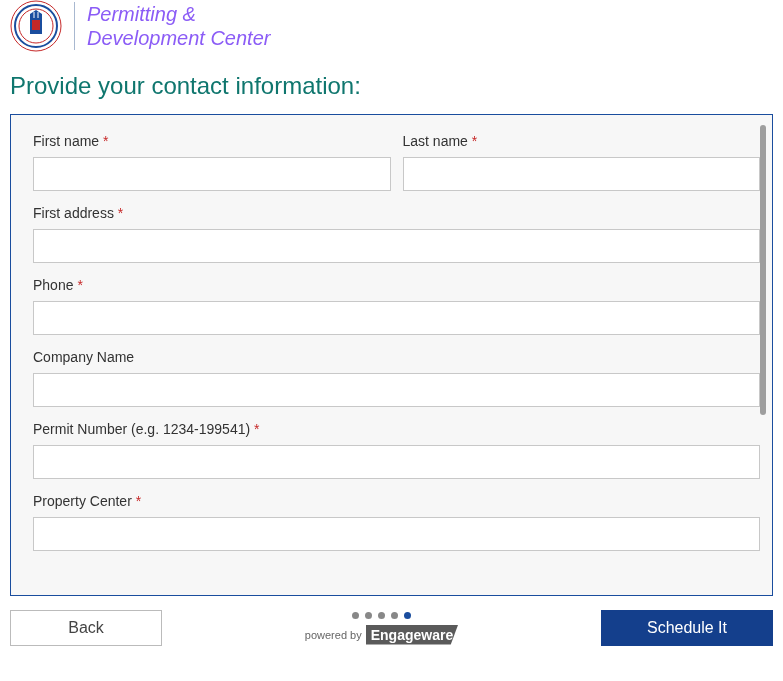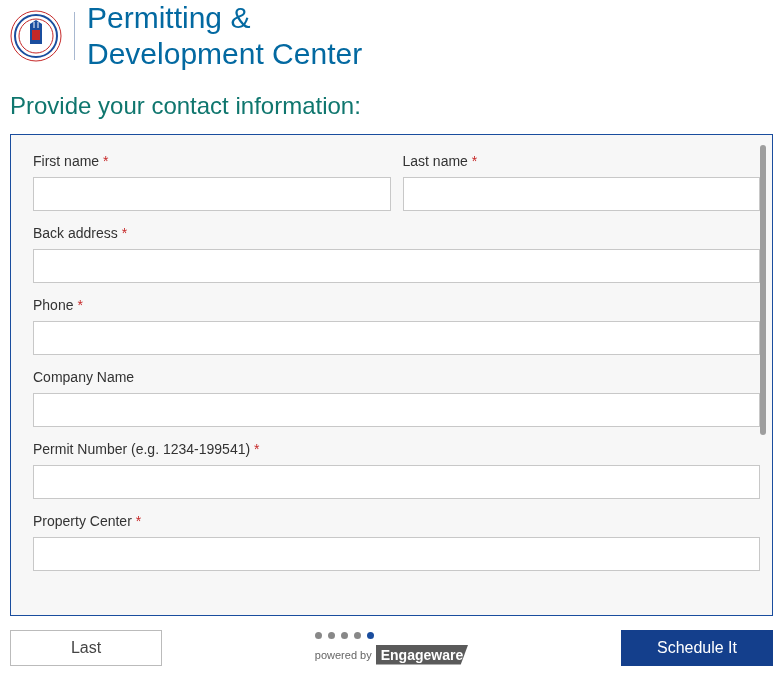--- a/index.html
+++ b/index.html
@@ -27,24 +27,25 @@
     .seal svg {
       width: 100%;
       height: 100%;
     }
     .divider-v {
       width: 1px;
       height: 48px;
       background: #a8b8d0;
     }
     .brand-title {
-      color: #0369a1;
-      font-size: 30px;
+      color: #8b5cf6;
+      font-size: 20px;
       line-height: 1.2;
       font-weight: 400;
+      font-style: italic;
     }
     .page-title {
       color: #0f766e;
       font-size: 24px;
       font-weight: 400;
       padding: 10px 10px 14px 10px;
     }
     .form-box {
       margin: 0 10px;
       border: 1px solid #1a4d9e;
@@ -117,25 +118,26 @@
     }
     .btn-back {
       background: #fff;
       color: #444;
       width: 152px;
     }
     .btn-primary {
       background: #143f8c;
       color: #fff;
       border: 1px solid #143f8c;
-      width: 152px;
+      width: 172px;
     }
     .footer-center {
       display: flex;
       flex-direction: column;
+      align-items: center;
       gap: 6px;
     }
     .dots {
       display: flex;
       gap: 6px;
     }
     .dot {
       width: 7px;
       height: 7px;
       border-radius: 50%;
@@ -193,21 +195,21 @@
       <input type="text" value="" style="">
     </div>
     <div class="field">
       <label><span>Last name</span> <span class="req">*</span></label>
       <input type="text" value="" style="">
     </div>
   </div>
 
   <div class="row">
     <div class="field">
-      <label><span>Back address</span> <span class="req">*</span></label>
+      <label><span>First address</span> <span class="req">*</span></label>
       <input type="text" value="" style="">
     </div>
   </div>
 
   <div class="row">
     <div class="field">
       <label><span>Phone</span> <span class="req">*</span></label>
       <input type="text" value="" style="">
     </div>
   </div>
@@ -229,21 +231,21 @@
 
   <div class="row">
     <div class="field">
       <label><span>Property Center</span> <span class="req">*</span></label>
       <input type="text" value="" style="">
     </div>
   </div>
 </div>
 
 <div class="footer">
-  <button class="btn btn-back">Last</button>
+  <button class="btn btn-back">Back</button>
 
   <div class="footer-center">
     <div class="dots">
       <div class="dot"></div>
       <div class="dot"></div>
       <div class="dot"></div>
       <div class="dot"></div>
       <div class="dot active"></div>
     </div>
     <div class="powered">

